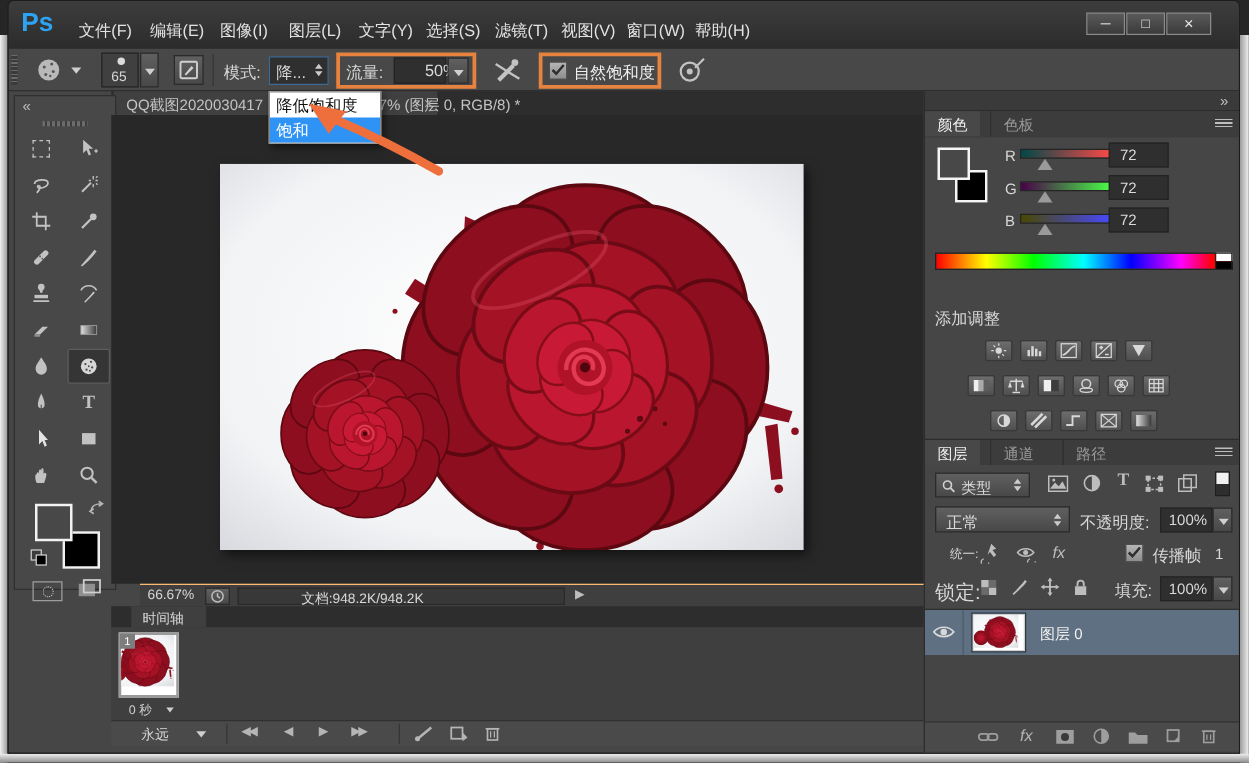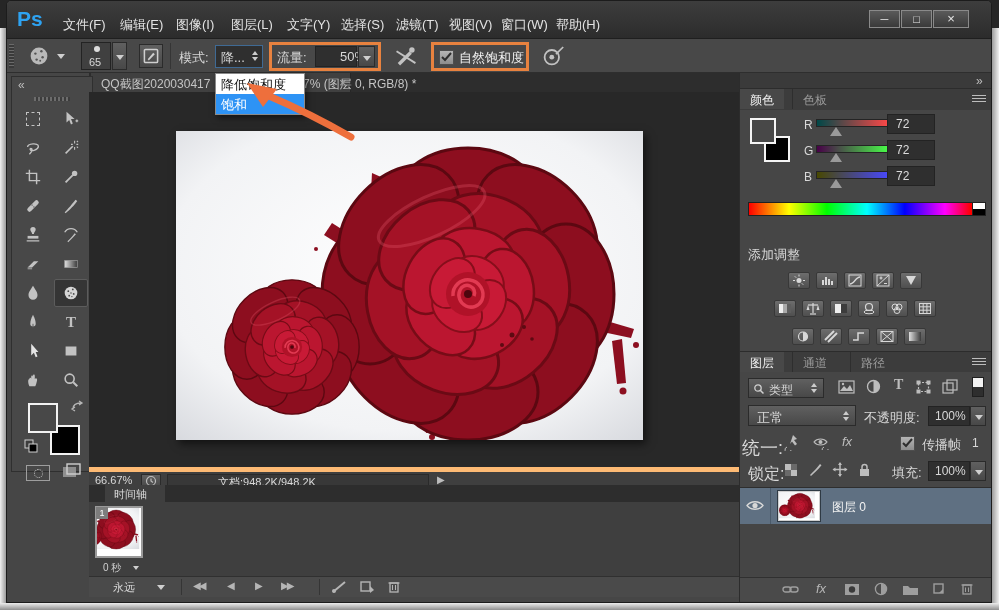--- a/index.html
+++ b/index.html
@@ -39,21 +39,21 @@
       border-right:6px solid transparent; border-bottom:9px solid #9a9a9a; }
   .valbox { position:absolute; width:48px; height:20px; background:#2f2f2f;
       border:1px solid #232323; color:#dcdcdc; font-size:12px; padding:2px 12px 0 8px; }
   .adjicon { position:absolute; width:22px; height:17px; background:linear-gradient(#6d6d6d,#4f4f4f);
       border:1px solid #383838; border-radius:2px; display:flex; align-items:center; justify-content:center; }
   .mode-dd { position:absolute; left:208px; top:72px; width:90px; background:#ffffff;
       border:1px solid #8a8a8a; box-shadow:2px 3px 6px rgba(0,0,0,.5); z-index:40; }
   .mode-dd .it { height:20px; font-size:13px; padding:2px 0 0 5px; color:#111; }
   .mode-dd .it.sel { background:#2e93f5; color:#fff; }
   .canvas-shadow { box-shadow:3px 4px 8px rgba(0,0,0,.55); }
-  .statusbar { position:absolute; background:#3f3f3f; border-top:5px solid #fdba74; }
+  .statusbar { position:absolute; background:#3f3f3f; border-top:1px solid #fdba74;margin-left:23px; }
   .chk { width:15px; height:15px; background:linear-gradient(#b5b5b5,#8d8d8d);
       border:1px solid #4e4e4e; display:inline-flex; align-items:center; justify-content:center; }
   svg.gl { display:block; }
 </style>
 </head>
 <body>
 
 <svg width="0" height="0" style="position:absolute">
   <defs>
     <radialGradient id="bgGrad" cx="50%" cy="45%" r="75%">
@@ -688,21 +688,21 @@
           </div>
       </div>
       <div class="txt" style="left:124px;top:37px;font-size:13px;">不透明度:</div>
       <div class="abs darkbox" style="left:188px;top:34px;width:42px;height:20px;">
         <div class="txt" style="left:6px;top:2px;">100%</div>
       </div>
       <div class="abs ddbtn" style="left:230px;top:34px;width:16px;height:20px;">
           <div class="tri-dn abs" style="left:4px;top:8px;"></div>
         </div>
 
-      <div class="txt" style="left:2px;top:64px;font-size:18px;">统一:</div>
+      <div class="txt" style="left:20px;top:64px;font-size:10px;">统一:</div>
       <div class="abs" style="left:44px;top:62px;">
         <svg class="gl" width="18" height="17" viewBox="0 0 18 17">
             <path d="M9,1 l4,4 -3,1 3,4 -2,1.5 -3,-4 -2,2.5 Z" fill="#bdbdbd"></path>
             <path d="M3,13 a3,3 0 1 0 4,3" fill="none" stroke="#bdbdbd" stroke-width="1"></path>
           </svg>
       </div>
       <div class="abs" style="left:72px;top:63px;">
         <svg class="gl" width="18" height="15" viewBox="0 0 18 15">
             <path d="M2,7 C5,3 12,3 15,7 C12,11 5,11 2,7 Z" fill="none" stroke="#bdbdbd" stroke-width="1.2"></path>
             <circle cx="8.5" cy="7" r="2" fill="#bdbdbd"></circle>

